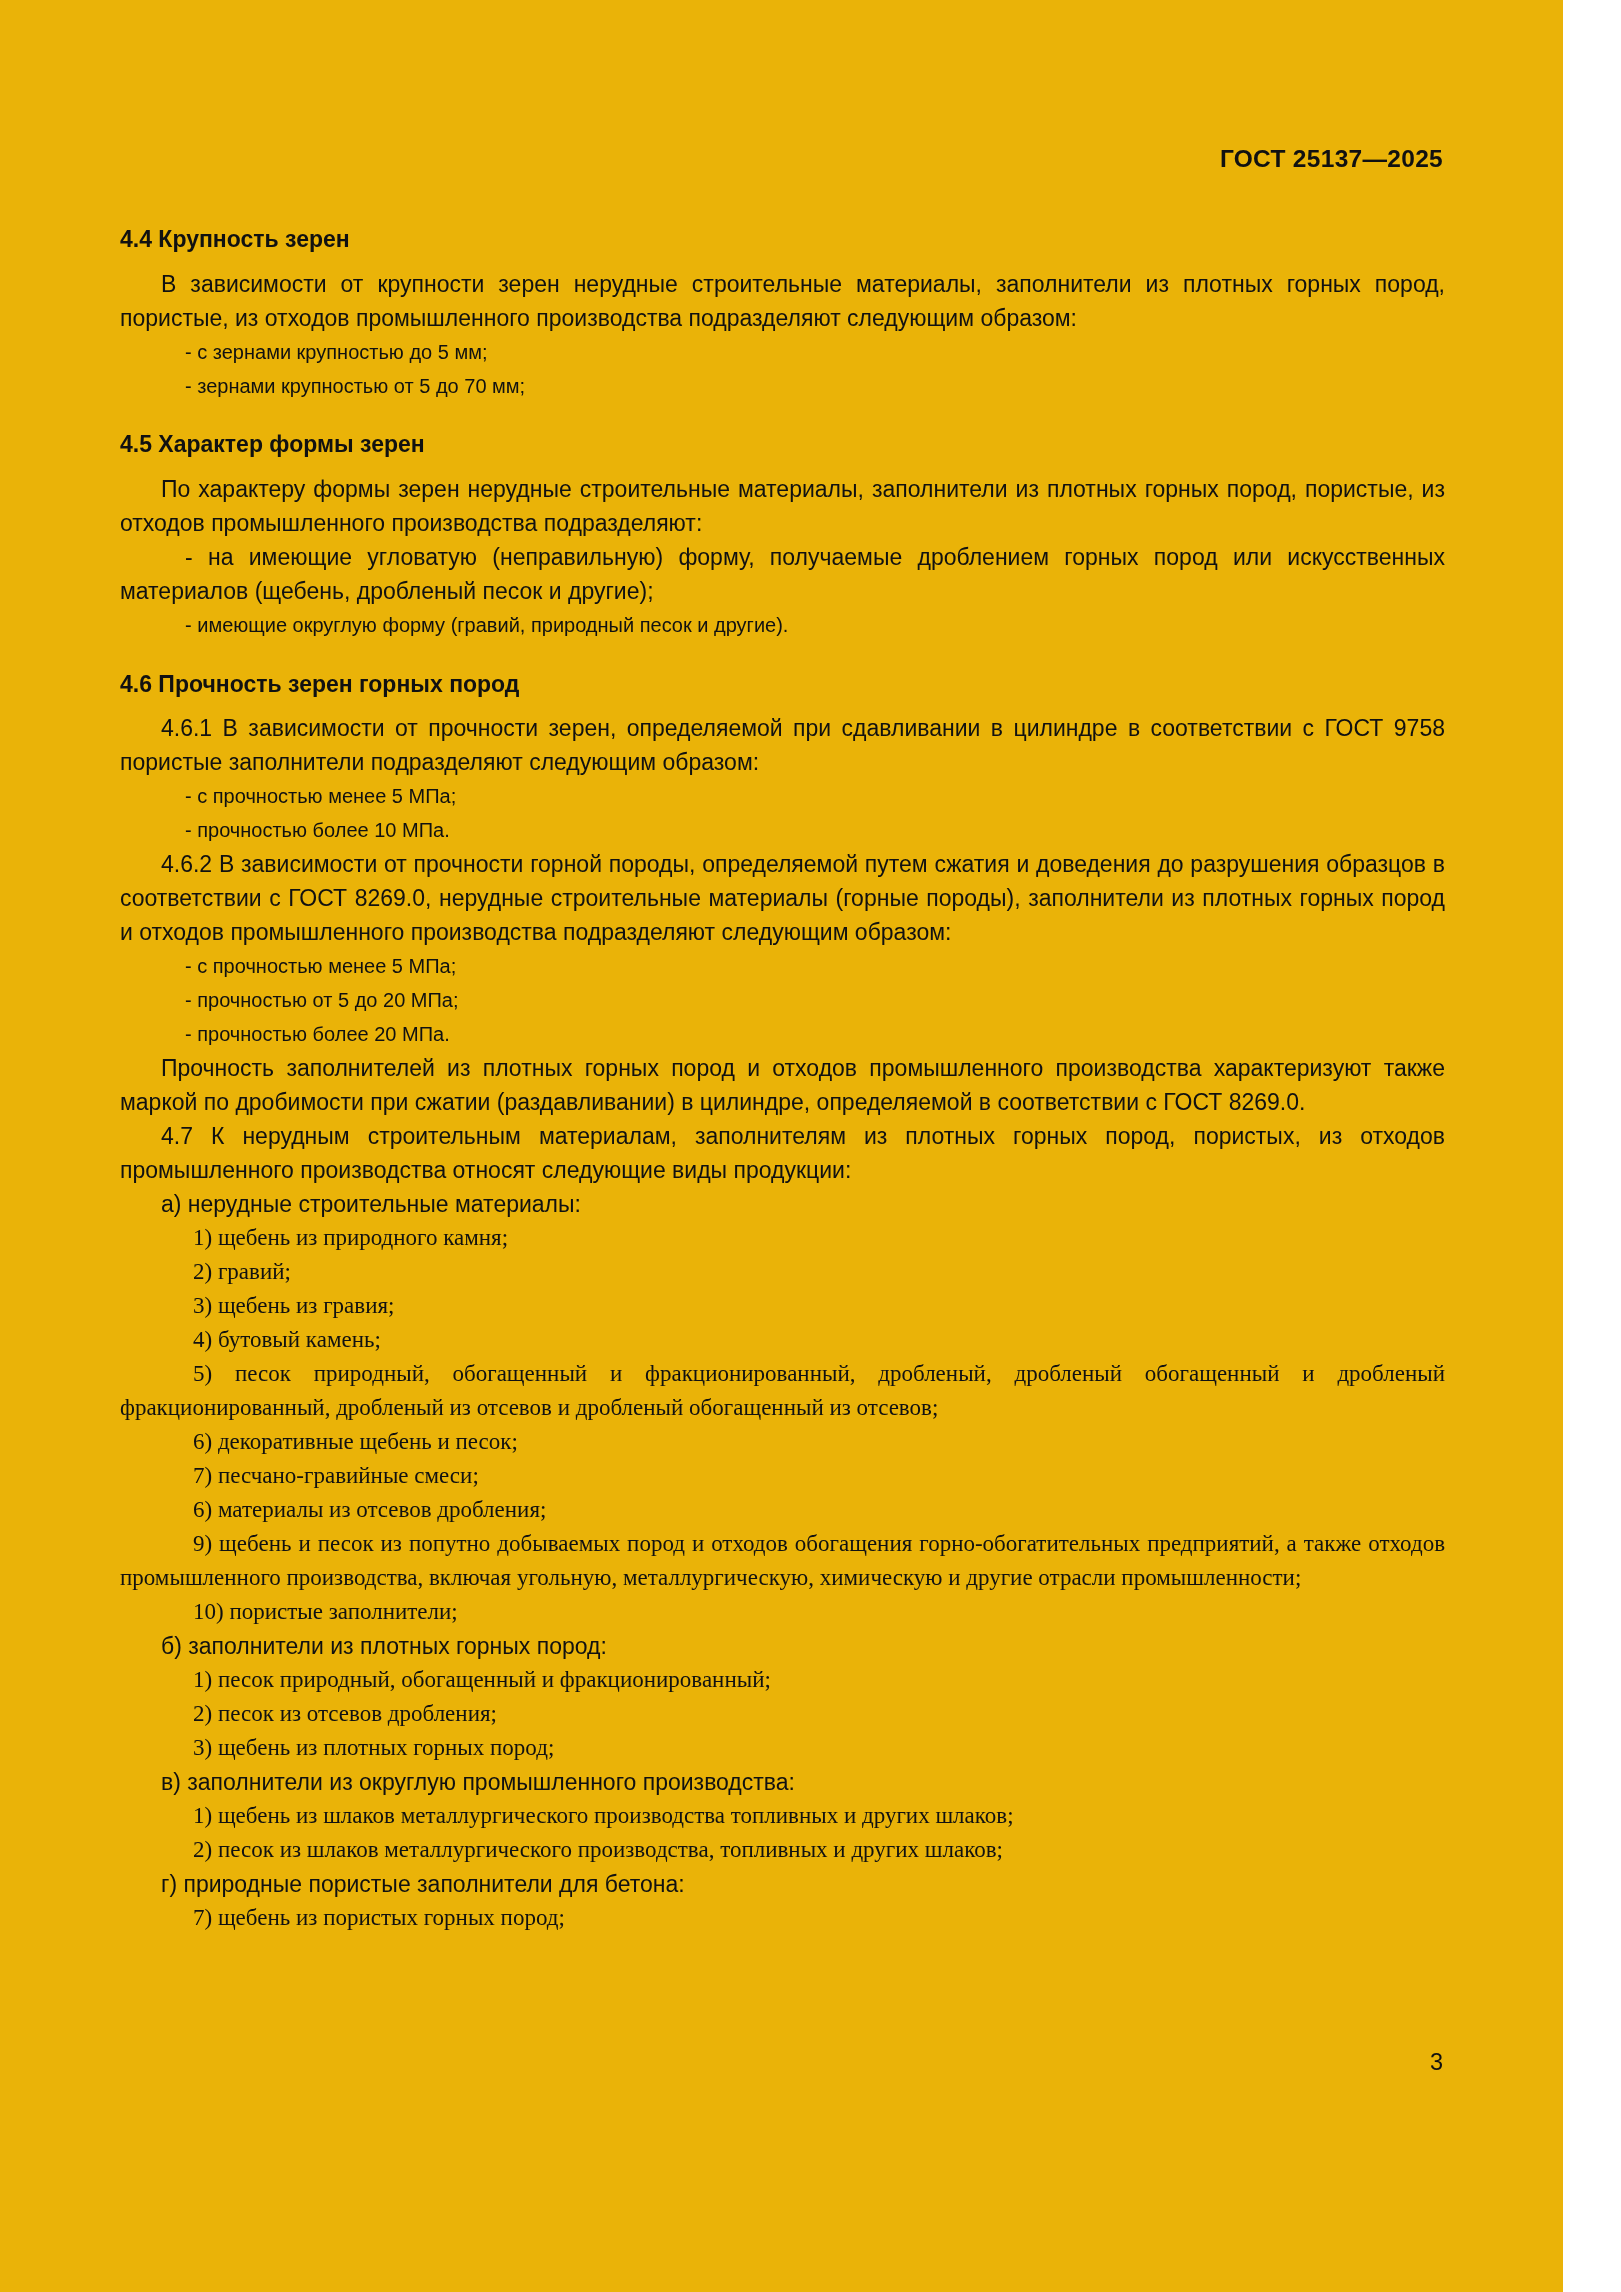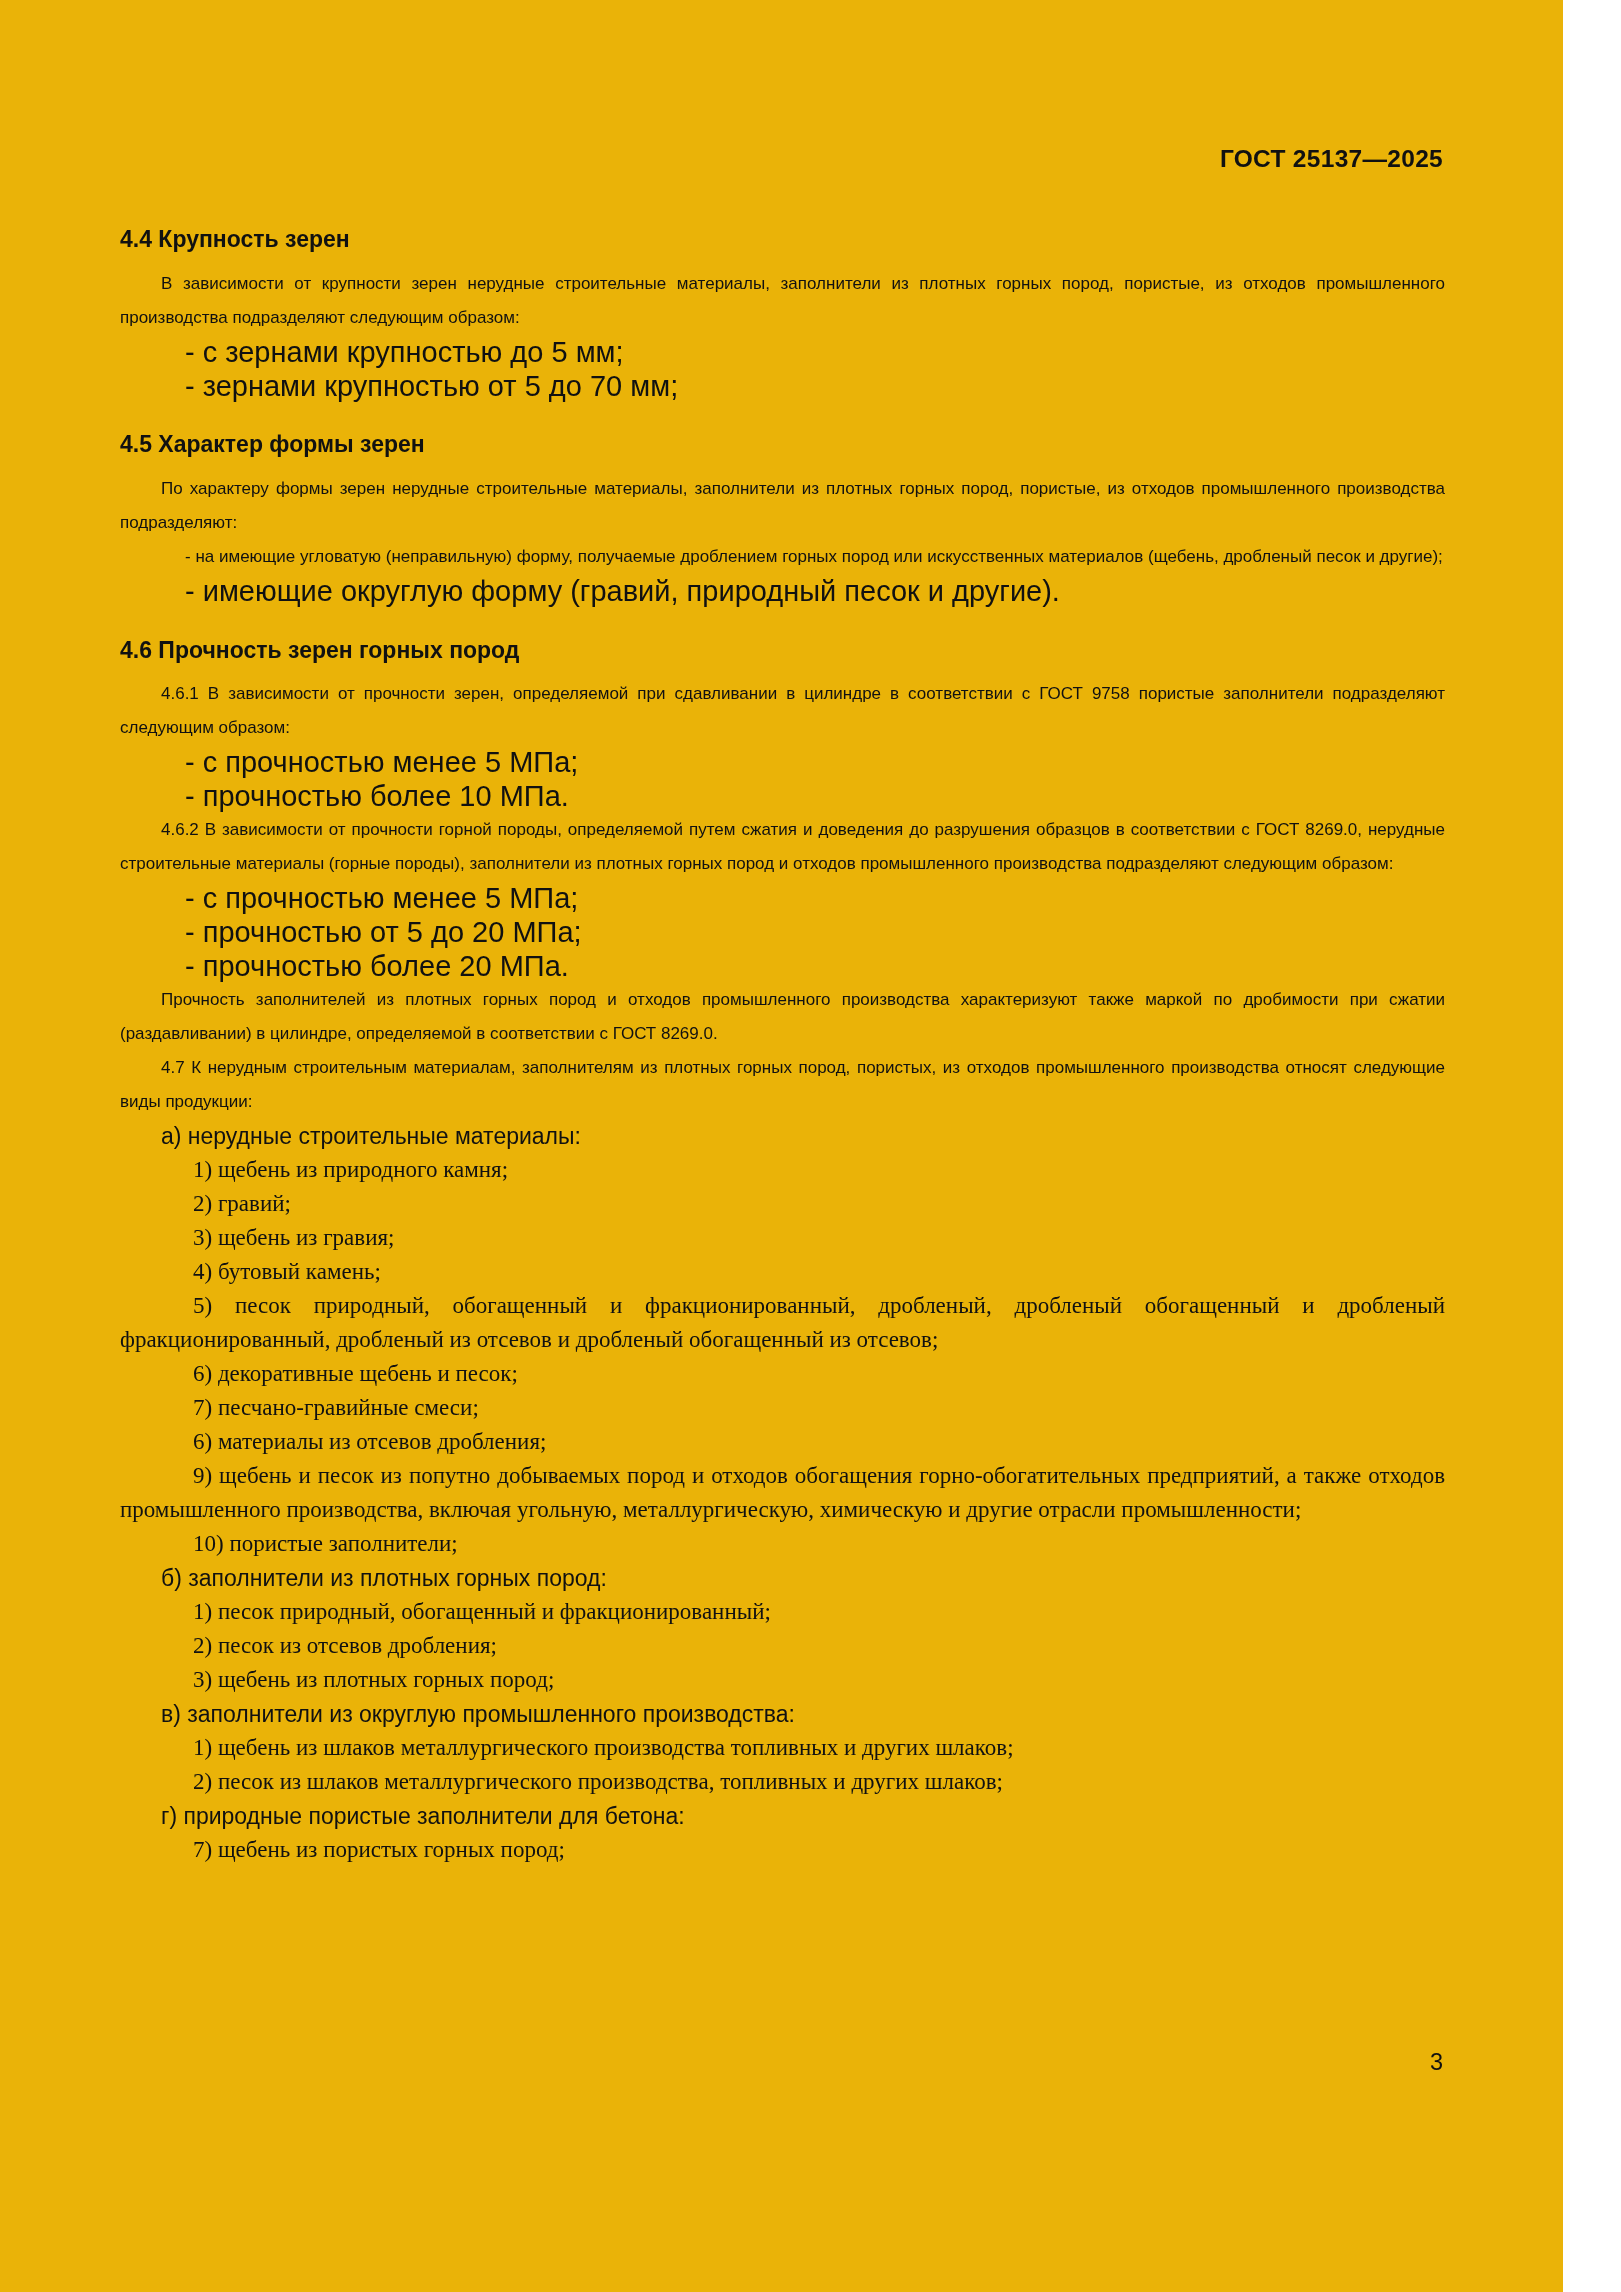--- a/index.html
+++ b/index.html
@@ -44,34 +44,34 @@
     font-weight: bold;
     line-height: 32px;
     margin: 0;
     padding: 0;
     text-align: left;
     color: #111111;
   }
   .spacer-before-heading { height: 25.5px; }
   .spacer-after-heading { height: 11.8px; }
   p.para {
-    font-size: 17px;
+    font-size: 23px;
     line-height: 34px;
     margin: 0;
     padding: 0;
     text-align: justify;
     text-justify: inter-word;
     color: #111111;
     hyphens: manual;
   }
   p.para.indent-first {
     text-indent: 41px;
   }
   p.dash {
-    font-size: 29px;
+    font-size: 20px;
     line-height: 34px;
     margin: 0;
     padding: 0;
     padding-left: 65px;
     text-align: left;
     color: #111111;
   }
   p.lvl1 {
     font-size: 23px;
     line-height: 34px;

